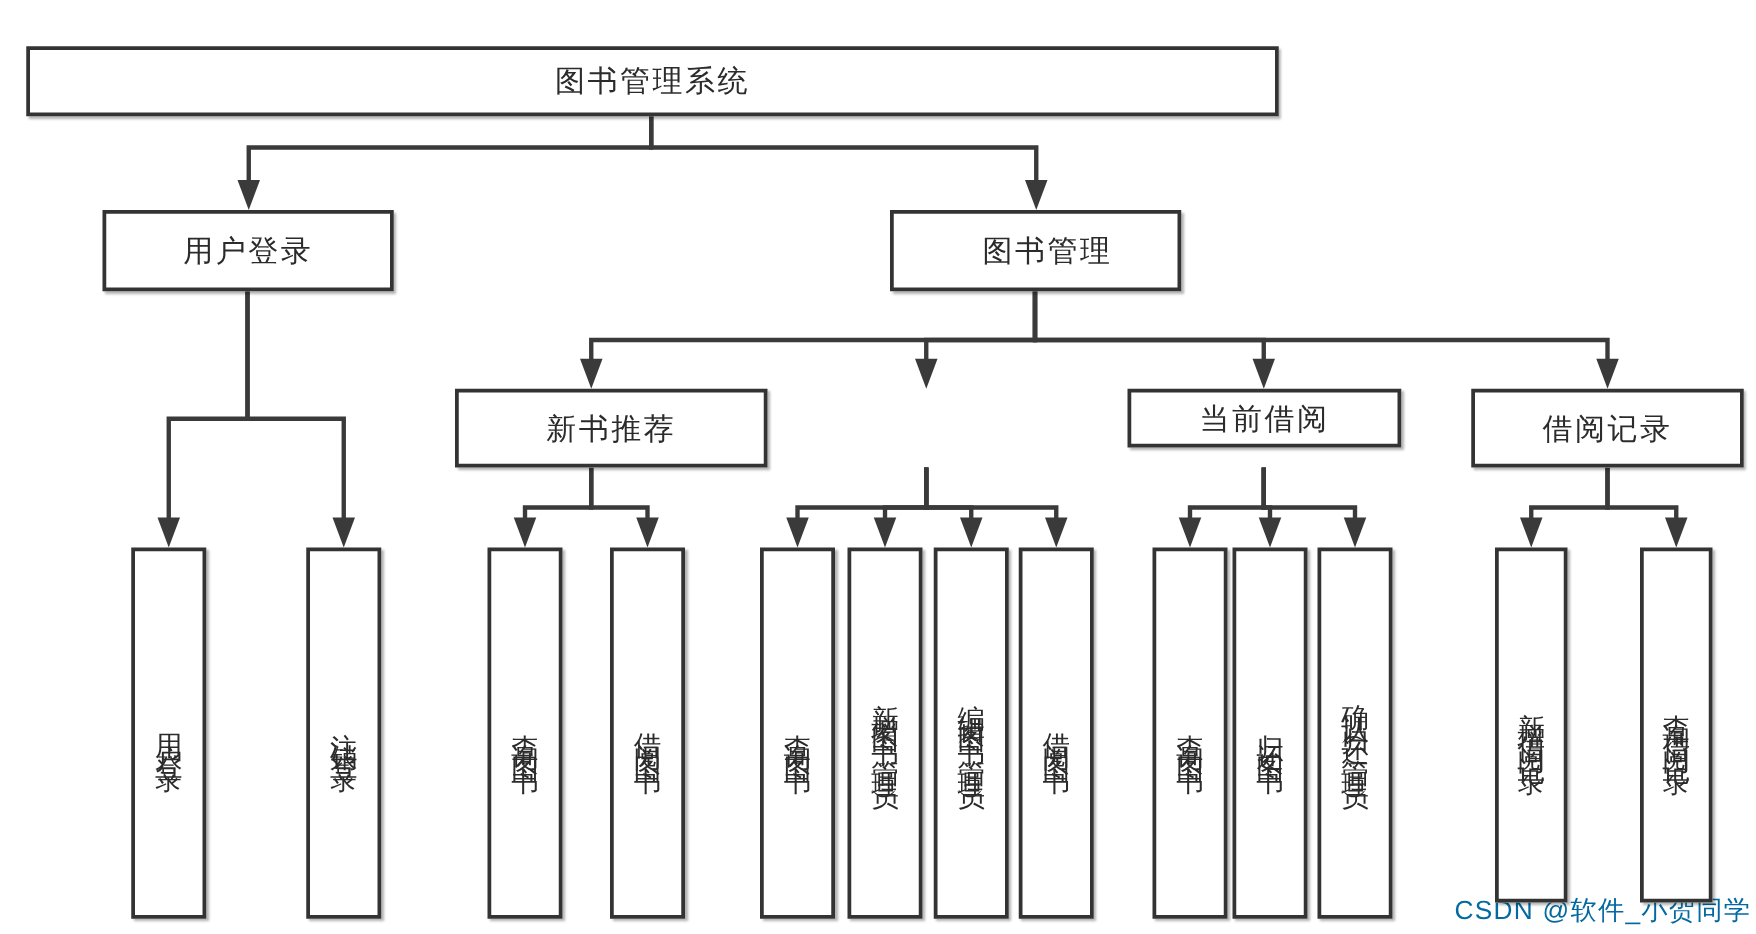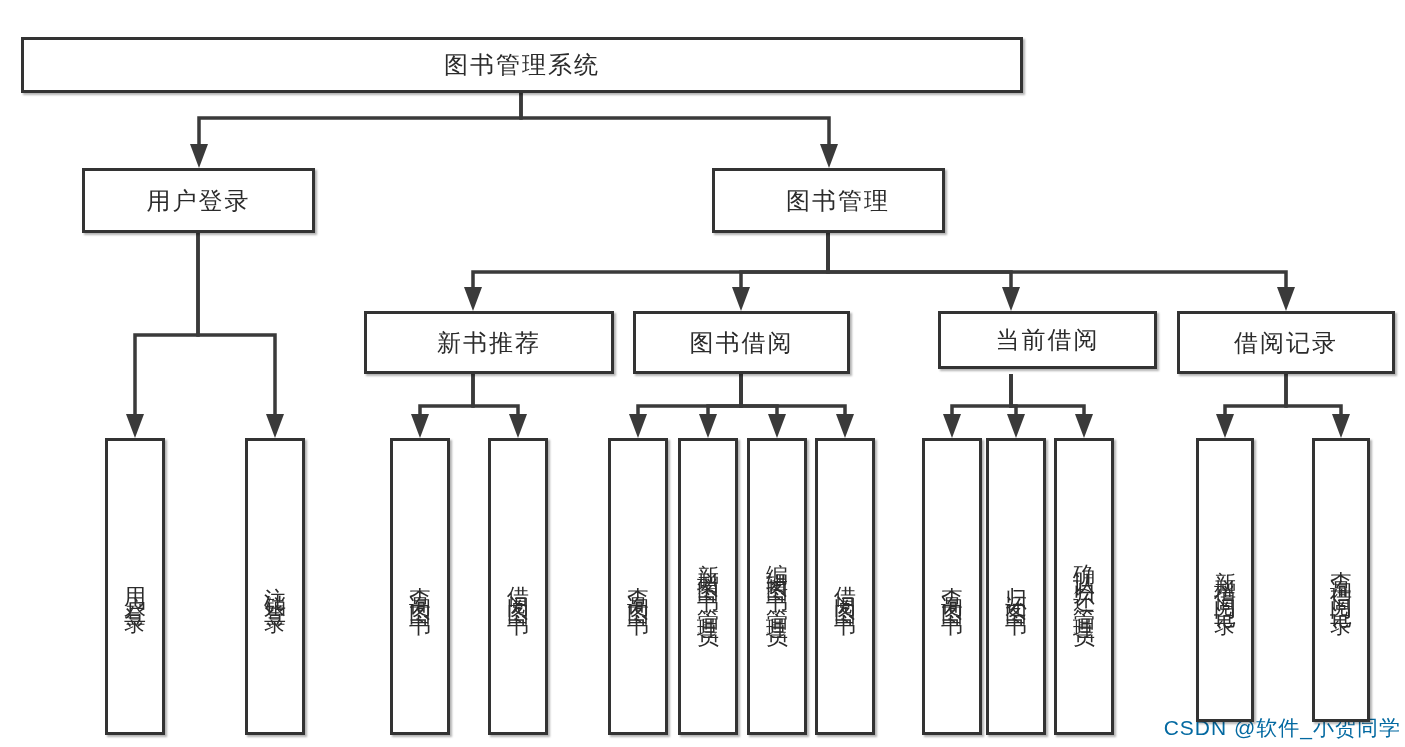--- a/index.html
+++ b/index.html
@@ -106,22 +106,21 @@
       <path d="M 1216 414 L 1234 414 L 1225 438 Z" class="edge-arrow"></path>
       <path d="M 1286 374 L 1286 406 L 1341 406 L 1341 419" class="edge-line"></path>
       <path d="M 1332 414 L 1350 414 L 1341 438 Z" class="edge-arrow"></path>
     </svg>
 
   <div class="watermark">CSDN @软件_小贺同学</div>
 <div class="node horizontal" style="left: 21px; top: 13px; width: 1002px; height: 56px; margin-top: 24px;">图书管理系统</div>
     <div class="node horizontal" style="left: 82px; top: 168px; width: 233px; height: 65px;">用户登录</div>
     <div class="node horizontal" style="left: 712px; top: 168px; width: 233px; height: 65px; padding-left: 19px;">图书管理</div>
     <div class="node horizontal" style="left: 364px; top: 311px; width: 250px; height: 63px;">新书推荐</div>
-    <div class="node horizontal" style="left: 633px; top: 311px; width: 217px; height: 63px;">图书借阅</div>
-    <div class="node horizontal" style="left: 902px; top: 311px; width: 219px; height: 58px; margin-left: 36px;">当前借阅</div>
+    <div class="node horizontal" style="left: 902px; top: 311px; width: 219px; height: 47px;">当前借阅</div>
     <div class="node horizontal" style="left: 1177px; top: 311px; width: 218px; height: 63px;">借阅记录</div>
     <div class="node vertical" style="left: 105px; top: 438px; width: 60px; height: 297px;">用户登录</div>
     <div class="node vertical" style="left: 245px; top: 438px; width: 60px; height: 297px;">注销登录</div>
     <div class="node vertical" style="left: 390px; top: 438px; width: 60px; height: 297px;">查询图书</div>
     <div class="node vertical" style="left: 488px; top: 438px; width: 60px; height: 297px;">借阅图书</div>
     <div class="node vertical" style="left: 608px; top: 438px; width: 60px; height: 297px;">查询图书</div>
     <div class="node vertical" style="left: 678px; top: 438px; width: 60px; height: 297px;">新增图书（管理员）</div>
     <div class="node vertical" style="left: 747px; top: 438px; width: 60px; height: 297px;">编辑图书（管理员）</div>
     <div class="node vertical" style="left: 815px; top: 438px; width: 60px; height: 297px;">借阅图书</div>
     <div class="node vertical" style="left: 922px; top: 438px; width: 60px; height: 297px;">查询图书</div>

